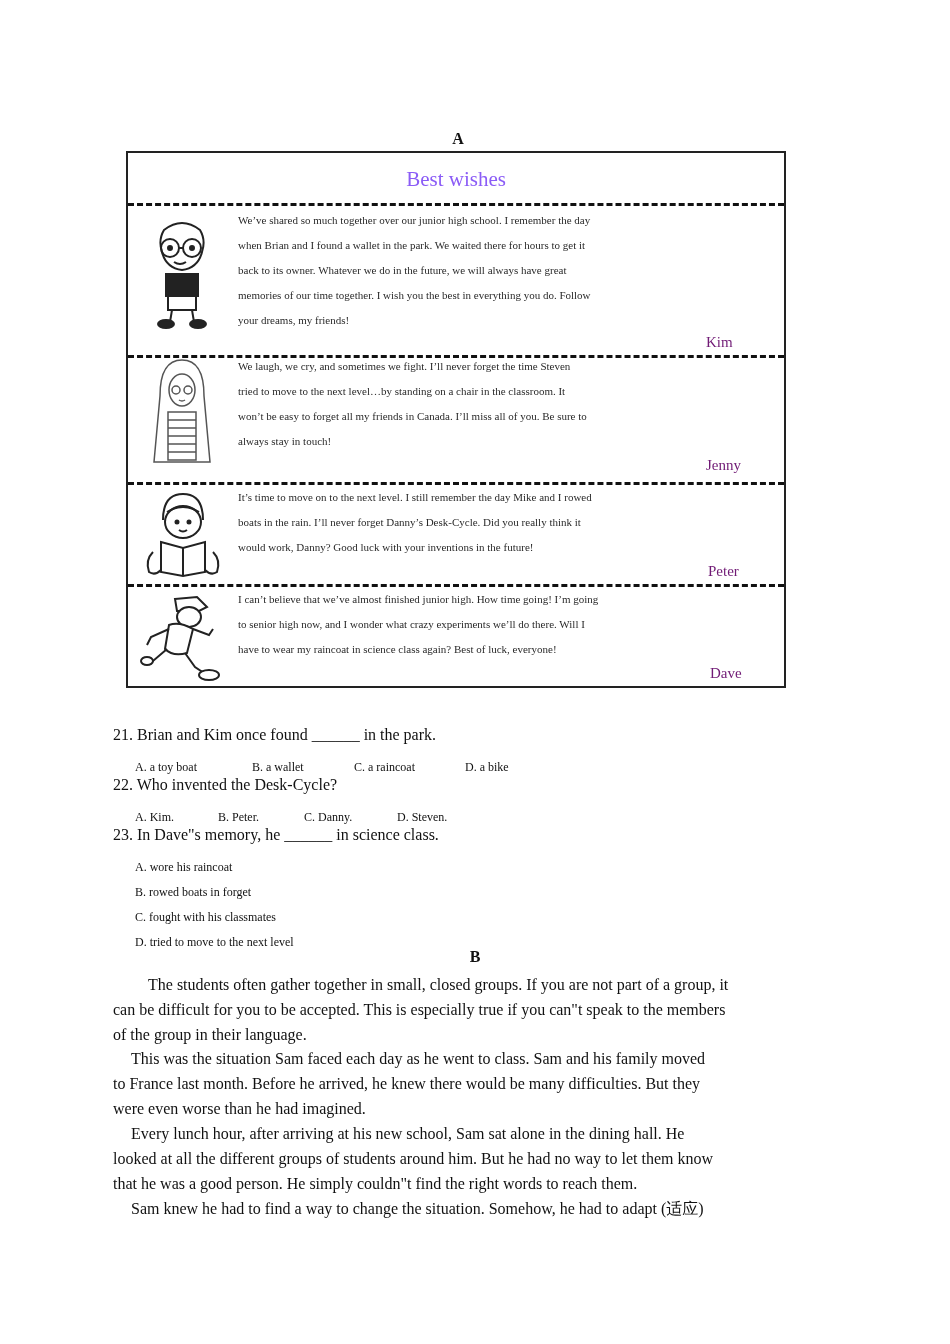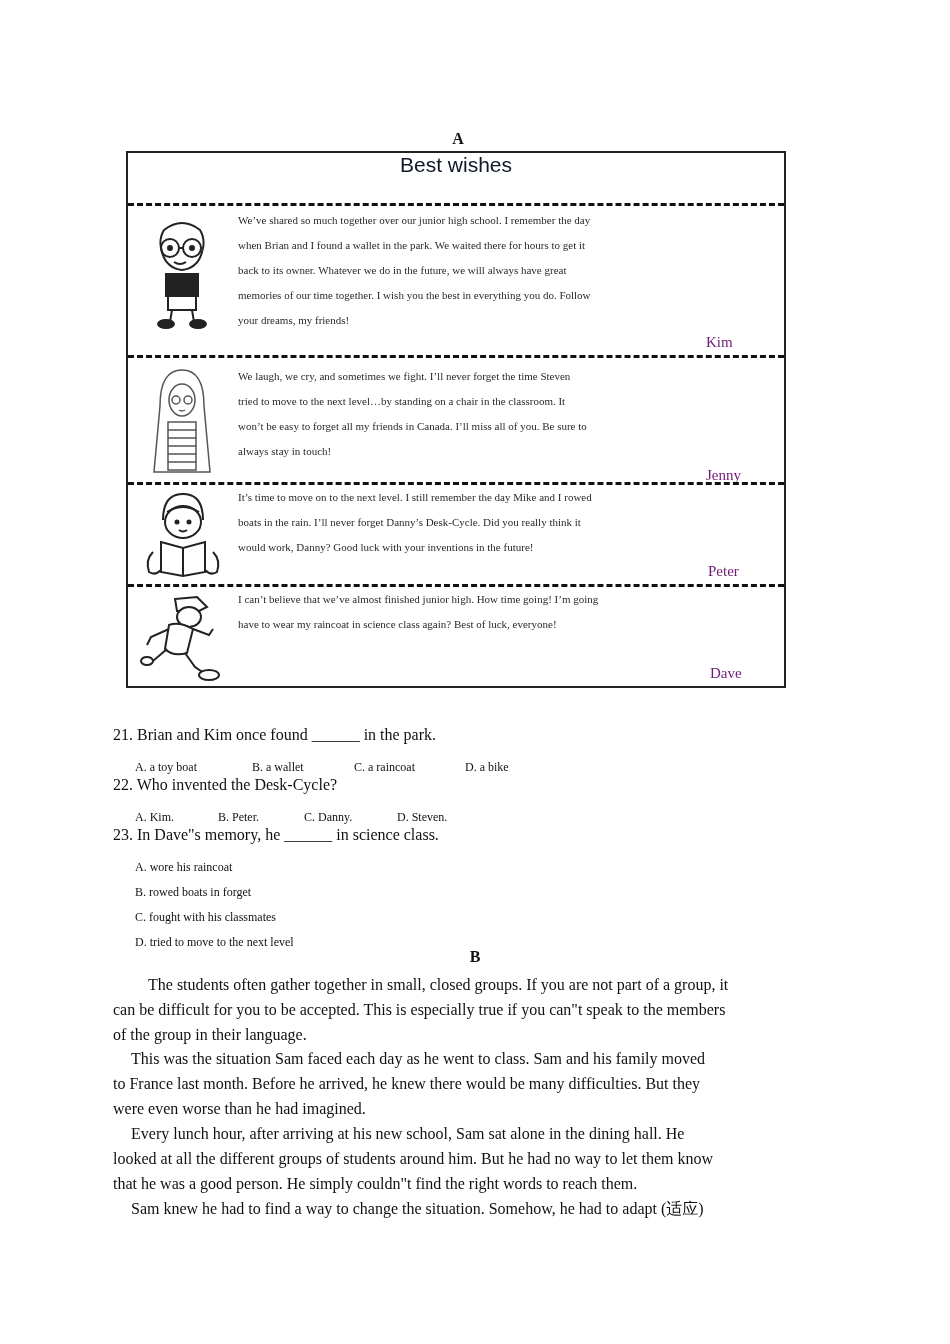--- a/index.html
+++ b/index.html
@@ -4,21 +4,21 @@
 <style>
   html, body { margin: 0; padding: 0; background: #ffffff; }
   body { width: 950px; height: 1344px; position: relative; overflow: hidden; color: #111; font-family: "Liberation Serif", serif; }
   .page { position: absolute; left: 0; top: 0; width: 950px; height: 1344px; }
 
   .section-title { position: absolute; font-weight: bold; font-size: 16px; text-align: center; font-family: "Liberation Serif", serif; }
   #title-a { left: 440px; top: 130px; width: 36px; }
   #title-b { left: 457px; top: 948px; width: 36px; }
 
   .card { position: absolute; left: 126px; top: 151px; width: 660px; height: 537px; border: 2px solid #222; box-sizing: border-box; }
-  .card-heading { position: absolute; left: 0; top: 0; width: 100%; text-align: center; font-family: Liberation Sans, sans-serif; font-size: 21px; color: #0f172a; }
+  .card-heading { position: absolute; left: 0; top: 14px; width: 100%; text-align: center; font-family: Liberation Serif, serif; font-size: 21px; color: #8b5cf6; }
   .sep { position: absolute; left: 0; width: 100%; height: 0; border-top: 3px dashed #111; }
   .entry { position: absolute; left: 0; width: 100%; }
   .entry .pic { position: absolute; left: 6px; width: 96px; display: flex; align-items: center; justify-content: center; }
   .entry .text { position: absolute; left: 110px; width: 540px; font-size: 11px; line-height: 25px; text-align: justify; color: #2a2a2a; font-family: "Liberation Serif", serif; }
   .entry .sig { position: absolute; font-size: 15px; color: #701a75; font-family: "Liberation Serif", serif; }
 
   .q { position: absolute; font-size: 16px; line-height: 25px; left: 113px; font-family: "Liberation Serif", serif; white-space: nowrap; }
   .opt-row { position: absolute; left: 135px; font-size: 12px; line-height: 25px; white-space: nowrap; margin-top: 8px; }
   .opt-row span { display: inline-block; }
   .para { position: absolute; left: 113px; width: 675px; font-size: 16px; line-height: 25px; font-family: "Liberation Serif", serif; }
@@ -59,21 +59,21 @@
         <div>when Brian and I found a wallet in the park. We waited there for hours to get it</div>
         <div>back to its owner. Whatever we do in the future, we will always have great</div>
         <div>memories of our time together. I wish you the best in everything you do. Follow</div>
         <div style="text-align:left">your dreams, my friends!</div>
       </div>
       <div class="sig" style="left:578px;top:128px;">Kim</div>
     </div>
 
     <div class="sep" style="top:202px;"></div>
 
-    <div class="entry" style="top:210px;height:125px;">
+    <div class="entry" style="top:200px;height:125px;">
       <div class="pic" style="top:2px;height:112px;">
         <svg width="80" height="110" viewBox="0 0 80 110" fill="none" stroke="#555" stroke-width="1.5">
           <path d="M18 40 q0 -36 22 -36 q22 0 22 36 l6 66 h-56z"></path>
           <ellipse cx="40" cy="34" rx="13" ry="16" fill="#fff"></ellipse>
           <circle cx="34" cy="34" r="4"></circle>
             <circle cx="46" cy="34" r="4"></circle>
           <path d="M37 44 q3 2 6 0"></path>
           <rect x="26" y="56" width="28" height="48" fill="#fff"></rect>
           <line x1="26" y1="64" x2="54" y2="64"></line>
             <line x1="26" y1="72" x2="54" y2="72"></line>
@@ -127,20 +127,21 @@
           <path d="M30 38 l-18 8 l-4 8"></path>
           <path d="M54 38 l16 6 l4 -6"></path>
           <path d="M28 58 l-14 12 l-8 -2"></path>
           <path d="M46 62 l10 14 l12 8"></path>
           <ellipse cx="70" cy="84" rx="10" ry="5" fill="#fff"></ellipse>
           <ellipse cx="8" cy="70" rx="6" ry="4" fill="#fff"></ellipse>
         </svg>
       </div>
       <div class="text" style="top:0px;">
         <div>I can’t believe that we’ve almost finished junior high. How time going! I’m going</div>
+        <div>to senior high now, and I wonder what crazy experiments we’ll do there. Will I</div>
         <div style="text-align:left">have to wear my raincoat in science class again? Best of luck, everyone!</div>
       </div>
       <div class="sig" style="left:582px;top:78px;">Dave</div>
     </div>
   </div>
 
   <div class="q" style="top:722px;">21. Brian and Kim once found ______ in the park.</div>
   <div class="opt-row" style="top:747px;">
     <span style="width:117px">A. a toy boat</span><span style="width:102px">B. a wallet</span><span style="width:111px">C. a raincoat</span><span>D. a bike</span>
   </div>

